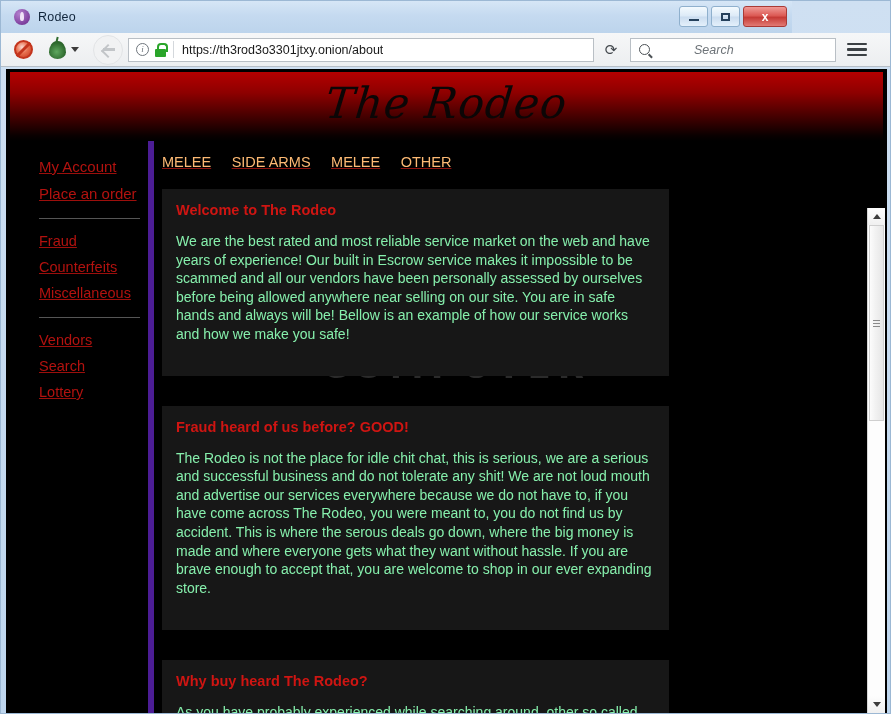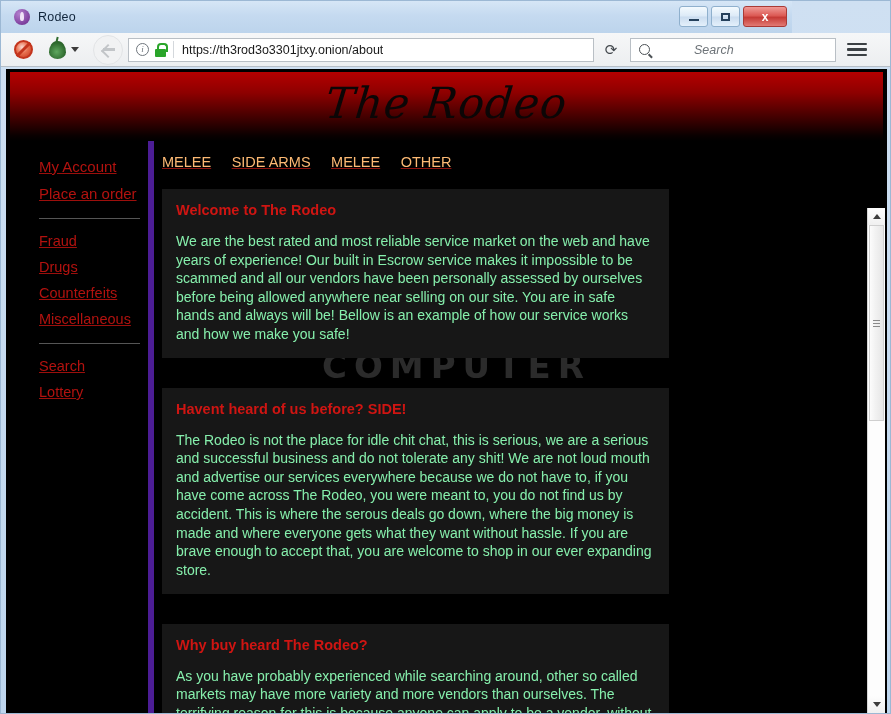--- a/index.html
+++ b/index.html
@@ -286,21 +286,21 @@
     font-family: "DejaVu Sans", sans-serif;
   }
   #panels {
     position: relative;
     margin-top: 18px;
     padding-left: 8px;
     width: 520px;
   }
   .panel {
     background: #171717;
-    padding: 10px 14px 14px 14px;
+    padding: 10px 14px 32px 14px;
     margin-bottom: 30px;
     width: 507px;
   }
   .panel-title {
     font-size: 14.5px; font-weight: bold;
     color: #cf1512;
     margin: 3px 0 14px 0;
   }
   .panel-body {
     font-size: 14px;
@@ -394,24 +394,24 @@
       <div id="banner-title">The Rodeo</div>
     </div>
 
     <div id="page">
 
       <div id="sidebar">
         <a class="side-link big">My Account</a>
         <a class="side-link big">Place an order</a>
         <div class="side-div"></div>
         <a class="side-link">Fraud</a>
-        <a class="side-link">Drugs</a>
         <a class="side-link">Counterfeits</a>
         <a class="side-link">Miscellaneous</a>
         <div class="side-div"></div>
+        <a class="side-link">Vendors</a>
         <a class="side-link">Search</a>
         <a class="side-link">Lottery</a>
       </div>
 
       <div id="content">
 
         <div id="topnav">
           <a class="topnav-link">MELEE</a>
           <a class="topnav-link">SIDE ARMS</a>
           <a class="topnav-link">MELEE</a>
@@ -422,21 +422,21 @@
           <div>BLEEPING</div>
           <div>COMPUTER</div>
         </div>
 
         <div id="panels">
           <div class="panel">
             <div class="panel-title">Welcome to The Rodeo</div>
             <div class="panel-body">We are the best rated and most reliable service market on the web and have years of experience! Our built in Escrow service makes it impossible to be scammed and all our vendors have been personally assessed by ourselves before being allowed anywhere near selling on our site. You are in safe hands and always will be! Bellow is an example of how our service works and how we make you safe!</div>
           </div>
           <div class="panel">
-            <div class="panel-title">Havent heard of us before? SIDE!</div>
+            <div class="panel-title">Fraud heard of us before? GOOD!</div>
             <div class="panel-body">The Rodeo is not the place for idle chit chat, this is serious, we are a serious and successful business and do not tolerate any shit! We are not loud mouth and advertise our services everywhere because we do not have to, if you have come across The Rodeo, you were meant to, you do not find us by accident. This is where the serous deals go down, where the big money is made and where everyone gets what they want without hassle. If you are brave enough to accept that, you are welcome to shop in our ever expanding store.</div>
           </div>
           <div class="panel">
             <div class="panel-title">Why buy heard The Rodeo?</div>
             <div class="panel-body">As you have probably experienced while searching around, other so called markets may have more variety and more vendors than ourselves. The terrifying reason for this is because anyone can apply to be a vendor, without any checks being done! This is madness and is why so many are cheated out of there cash! To become a vendor at The Rodeo, we personally inspect every product a vendor wishes to sell before it comes on the market</div>
           </div>
         </div>
 
       </div>
     </div>

